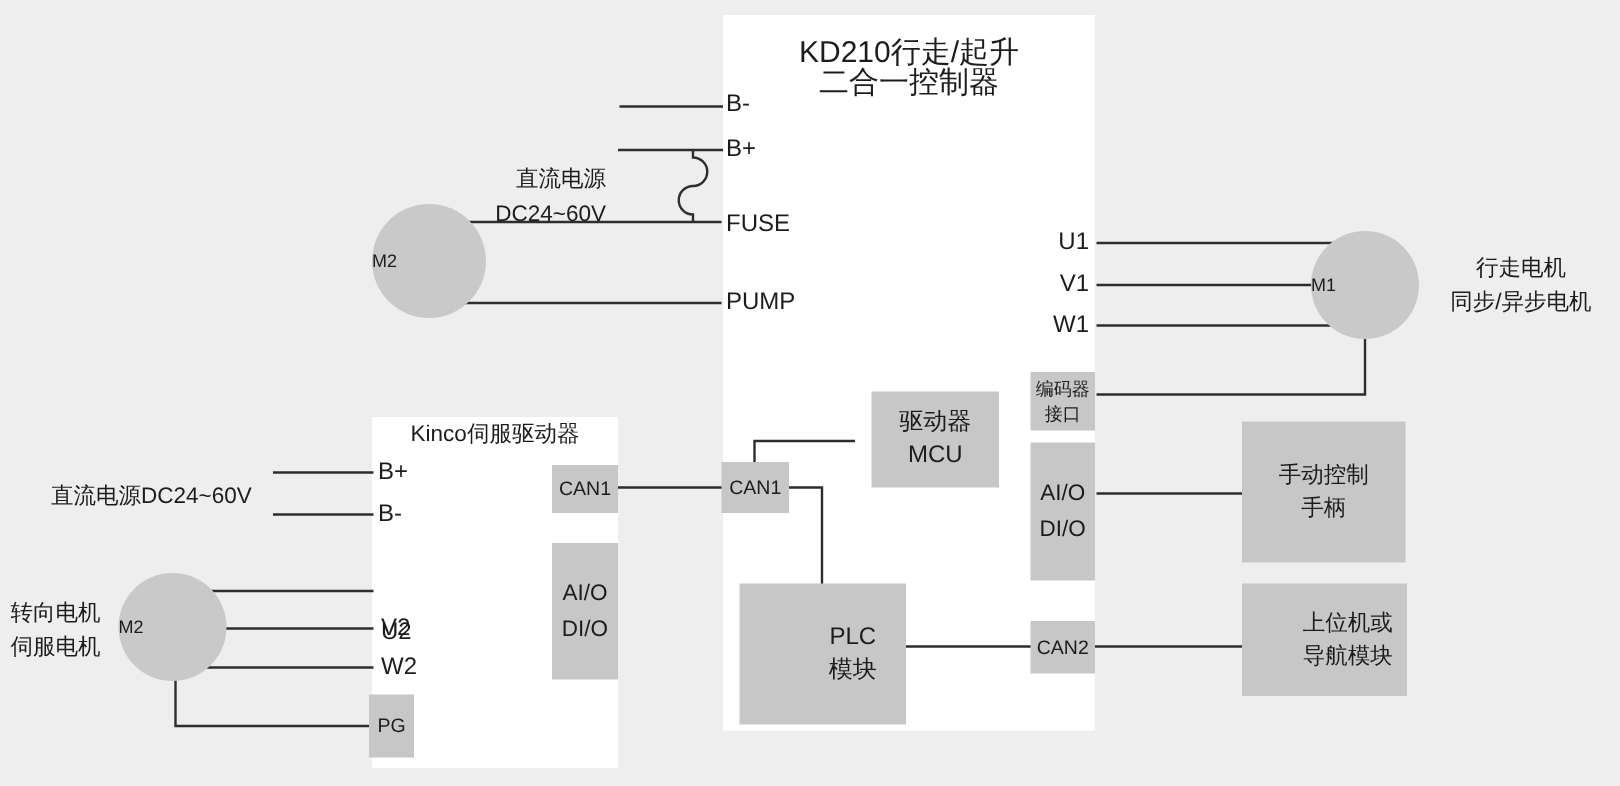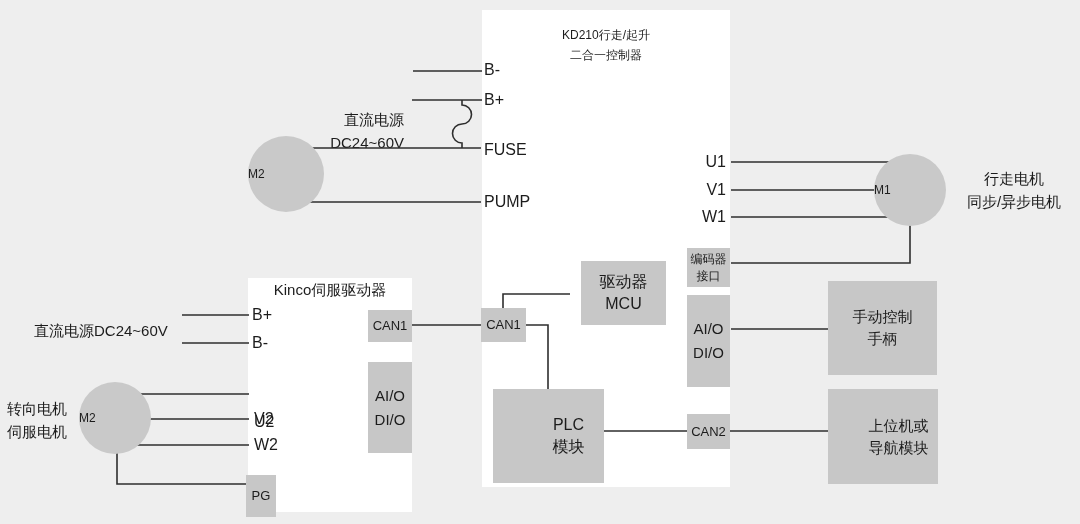--- a/index.html
+++ b/index.html
@@ -26,21 +26,21 @@
     display:flex;flex-direction:column;align-items:center;justify-content:center;
     text-align:right;line-height:1.35;
   }
   .circle{
     background:var(--circle);border-radius:50%;
     display:flex;align-items:center;
     font-size:12px;
   }
   .lbl{line-height:23px;white-space:nowrap;}
   .term{font-size:16px;line-height:18px;white-space:nowrap;}
-  .title{text-align:center;line-height:20px;font-size:12px;}
+  .title{text-align:center;line-height:20px;font-size:20px;}
   svg.wires{position:absolute;left:0;top:0;z-index:5;}
   .z2{z-index:2;} .z10{z-index:10;}
 </style>
 </head>
 <body>
 
 <div class="canvas">
 
   <div class="abs panel" style="left:482px;top:10px;width:248px;height:477px;"></div>
   <div class="abs panel" style="left:248px;top:278px;width:164px;height:234px;"></div>
@@ -120,21 +120,21 @@
 
   <div class="abs module z10" style="left:368px;top:310px;width:44px;height:32px;font-size:13px;">
     <div>CAN1</div>
   </div>
 
   <div class="abs module z10" style="left:368px;top:362px;width:44px;height:91px;font-size:15px;line-height:1.6;">
     <div>AI/O</div>
     <div>DI/O</div>
   </div>
 
-  <div class="abs module z10" style="left:246px;top:463px;width:30px;height:42px;font-size:13px;margin-top:12px;">
+  <div class="abs module z10" style="left:246px;top:463px;width:30px;height:42px;font-size:13px;">
     <div>PG</div>
   </div>
 
   <div class="abs circle z10" style="left:248px;top:136px;width:76px;height:76px;">
     <span>M2</span>
   </div>
   <div class="abs circle z10" style="left:874px;top:154px;width:72px;height:72px;">
     <span>M1</span>
   </div>
   <div class="abs circle z10" style="left:79px;top:382px;width:72px;height:72px;">
@@ -157,18 +157,18 @@
   <div class="abs lbl z2" style="left:0px;top:397px;width:74px;text-align:center;font-size:15px;">
     <div>转向电机</div>
     <div>伺服电机</div>
   </div>
 
   <div class="abs module z10" style="left:828px;top:281px;width:109px;height:94px;font-size:15px;line-height:1.45;">
     <div>手动控制</div>
     <div>手柄</div>
   </div>
 
-  <div class="abs module z10" style="left:828px;top:389px;width:110px;height:95px;font-size:15px;line-height:1.45;padding-left:31px;">
+  <div class="abs module z10" style="left:828px;top:389px;width:110px;height:75px;font-size:15px;line-height:1.45;padding-left:31px;">
     <div>上位机或</div>
     <div>导航模块</div>
   </div>
 
 </div>
 
 </body></html>

